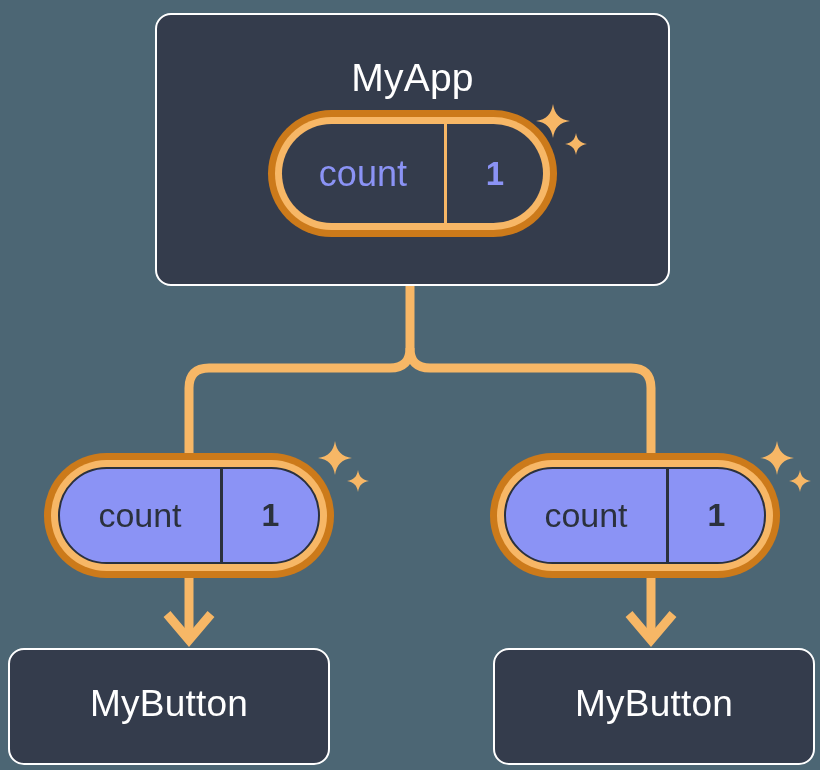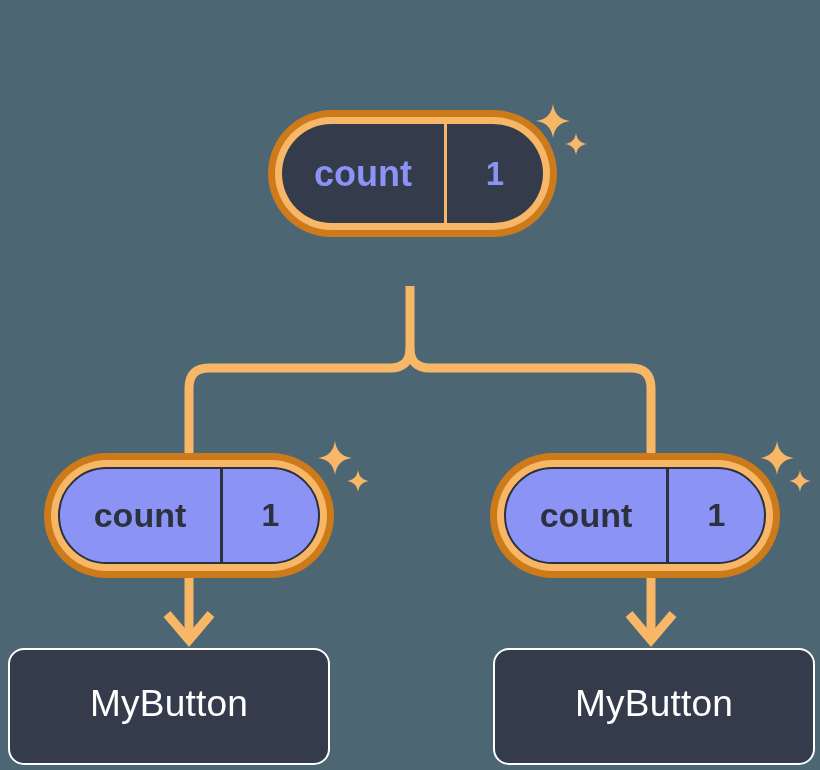--- a/index.html
+++ b/index.html
@@ -93,21 +93,20 @@
     display: flex;
     align-items: stretch;
     border-radius: 999px;
     overflow: hidden;
   }
   .cap-name, .cap-value {
     display: flex;
     align-items: center;
     justify-content: center;
     box-sizing: border-box;
-    font-weight: bold;
   }
   .cap-name  { flex: 0 0 62%; }
   .cap-value { flex: 1 1 auto; }
 
   
   .capsule.dark .capsule-core { background: #343c4c; }
   .capsule.dark .cap-name,
   .capsule.dark .cap-value { color: #8b93f5; }
   .capsule.dark .cap-value { border-left: 3px solid #f7b766; }
 
@@ -162,20 +161,23 @@
     <path d="M 410 348 Q 410 368 390 368 L 209 368 Q 189 368 189 388 L 189 470" fill="none" stroke="#f7b766" stroke-width="9" stroke-linecap="butt"></path>
     <path d="M 410 348 Q 410 368 430 368 L 631 368 Q 651 368 651 388 L 651 470" fill="none" stroke="#f7b766" stroke-width="9" stroke-linecap="butt"></path>
 
     <path d="M 189 565 L 189 638" fill="none" stroke="#f7b766" stroke-width="9" stroke-linecap="butt"></path>
     <path d="M 167 614 L 189 640 L 211 614" fill="none" stroke="#f7b766" stroke-width="9" stroke-linecap="butt" stroke-linejoin="miter"></path>
 
     <path d="M 651 565 L 651 638" fill="none" stroke="#f7b766" stroke-width="9" stroke-linecap="butt"></path>
     <path d="M 629 614 L 651 640 L 673 614" fill="none" stroke="#f7b766" stroke-width="9" stroke-linecap="butt" stroke-linejoin="miter"></path>
   </svg>
 
+  <div class="node card card-root">
+    <div class="card-title">MyApp</div>
+  </div>
 
   <div class="node capsule-layer capsule dark capsule-root">
     <div class="capsule-inner">
       <div class="capsule-core">
         <div class="cap-name">count</div>
         <div class="cap-value">1</div>
       </div>
     </div>
   </div>
 

